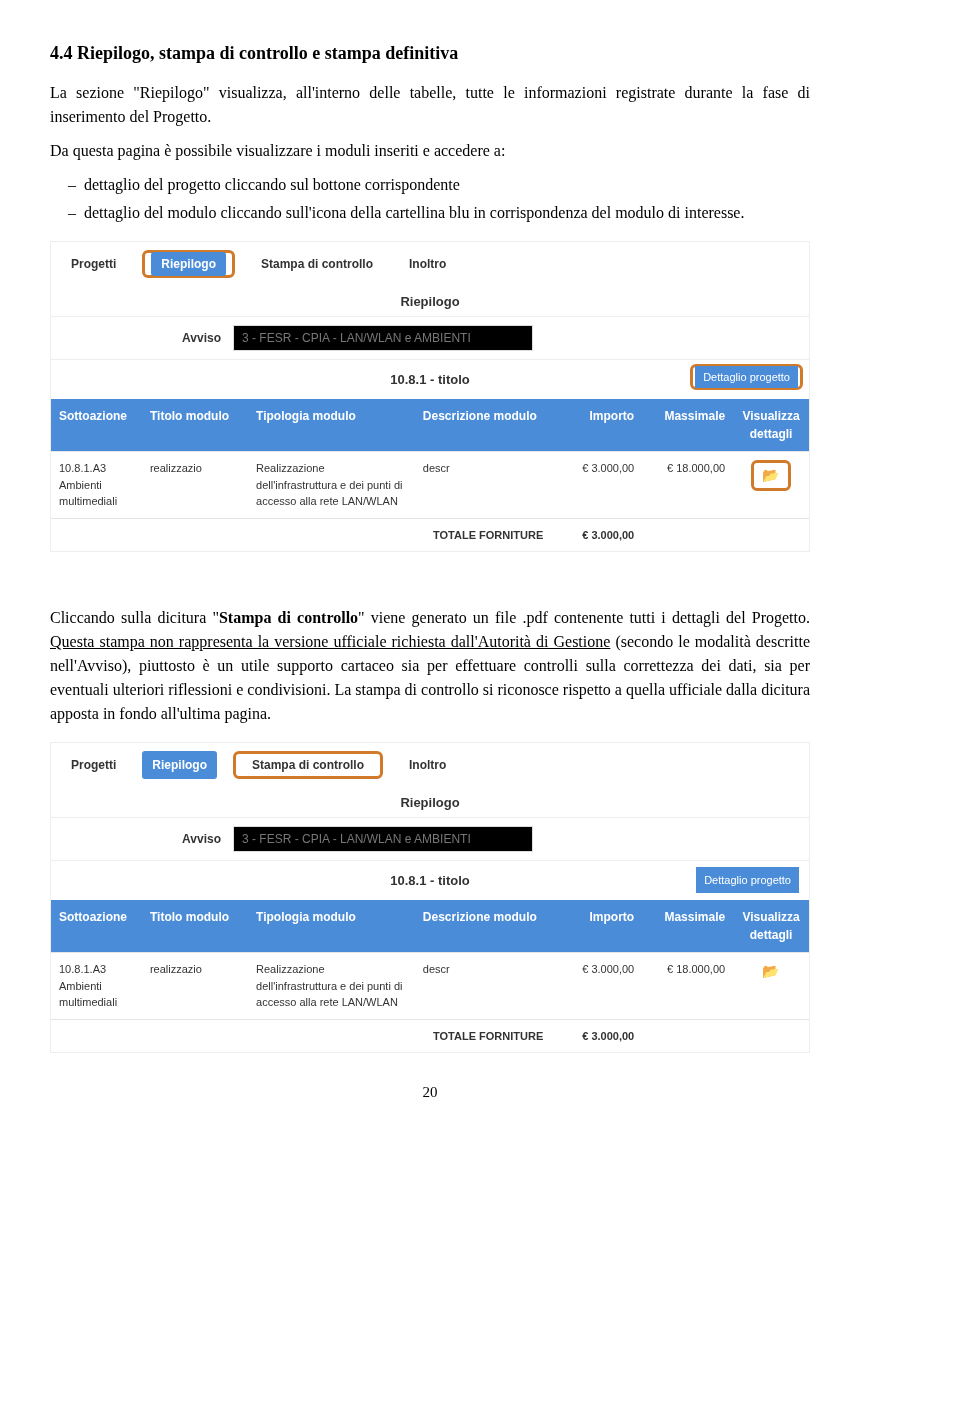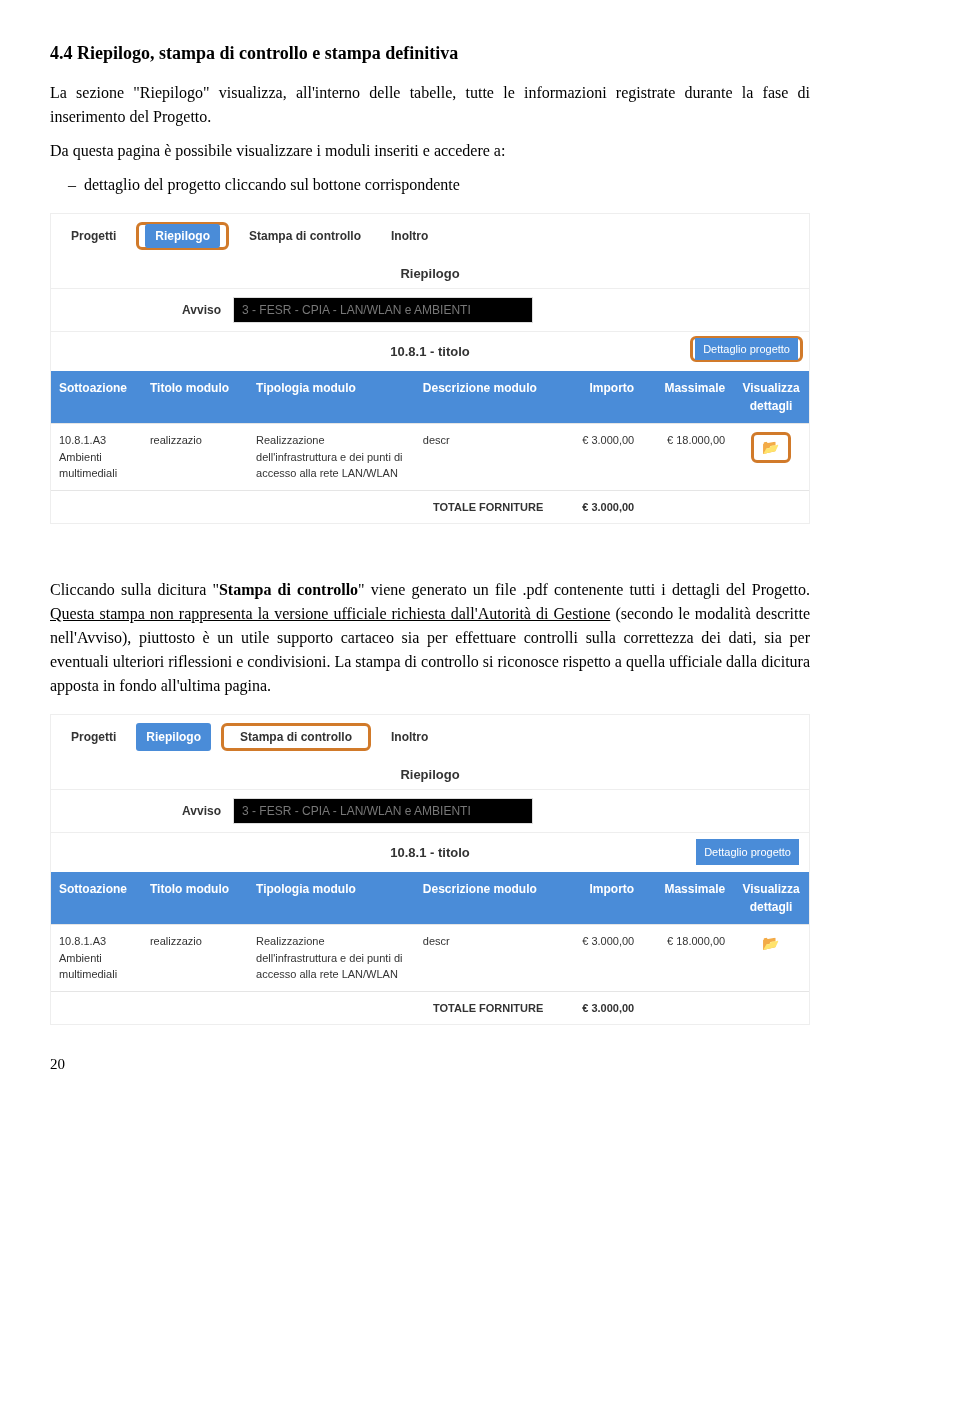--- a/index.html
+++ b/index.html
@@ -40,21 +40,21 @@
   }
   .screenshot {
     font-family: Arial, Helvetica, sans-serif;
     font-size: 12px;
     margin: 16px 0 28px 0;
     border: 1px solid #eee;
     background: #fff;
   }
   .tabs {
     display: flex;
-    gap: 10px;
+    gap: 16px;
     padding: 8px 10px;
   }
   .tab {
     padding: 5px 10px;
     font-weight: bold;
     font-size: 12px;
     color: #333;
   }
   .tab.active {
     background: #4a8cd8;
@@ -150,34 +150,35 @@
   }
   .hl-icon-wrap {
     border: 3px solid #d17a2a;
     border-radius: 6px;
     padding: 2px 8px;
     display: inline-block;
   }
   .total-row td { font-weight: bold; }
   .underlined { text-decoration: underline; }
   .page-num {
-    text-align: left;
+    text-align: center;
     font-size: 15px;
   }
   .spacer { height: 26px; }
 </style>
 </head>
 <body>
 
 <h2 class="section-title">4.4 Riepilogo, stampa di controllo e stampa definitiva</h2>
 
 <p class="body-text">La sezione "Riepilogo" visualizza, all'interno delle tabelle, tutte le informazioni registrate durante la fase di inserimento del Progetto.</p>
 <p class="body-text">Da questa pagina è possibile visualizzare i moduli inseriti e accedere a:</p>
 <ul class="dashlist">
   <li>dettaglio del progetto cliccando sul bottone corrispondente</li>
+  <li>dettaglio del modulo cliccando sull'icona della cartellina blu in corrispondenza del modulo di interesse.</li>
 </ul>
 
 <div class="screenshot">
   <div class="tabs">
     <span class="tab">Progetti</span>
     <span class="hl-border">
       <span class="tab active" style="margin:0;">Riepilogo</span>
     </span>
     <span class="tab">Stampa di controllo</span>
     <span class="tab">Inoltro</span>

